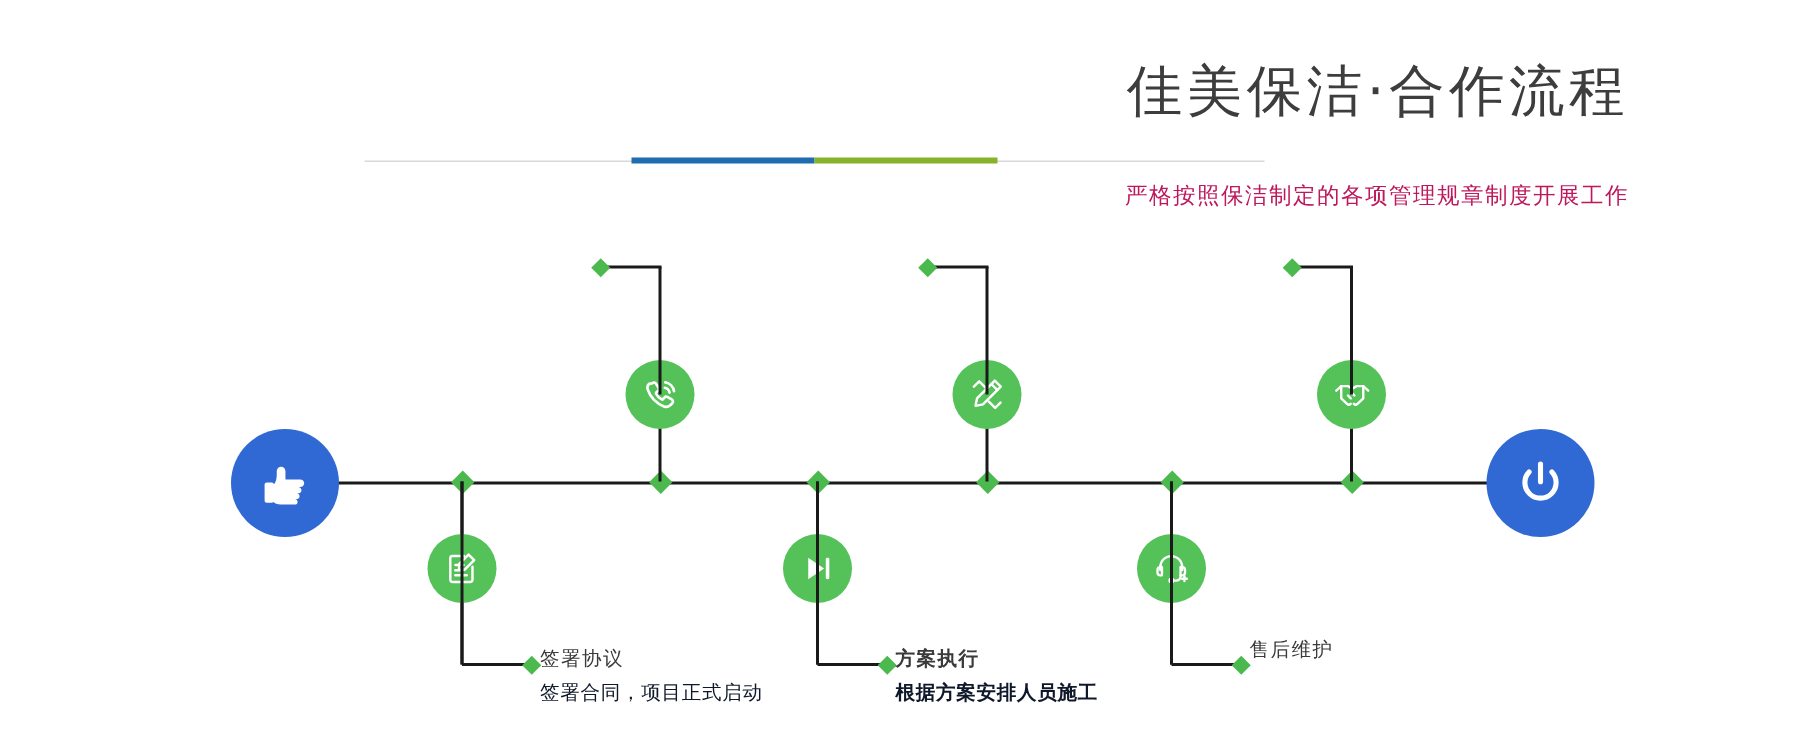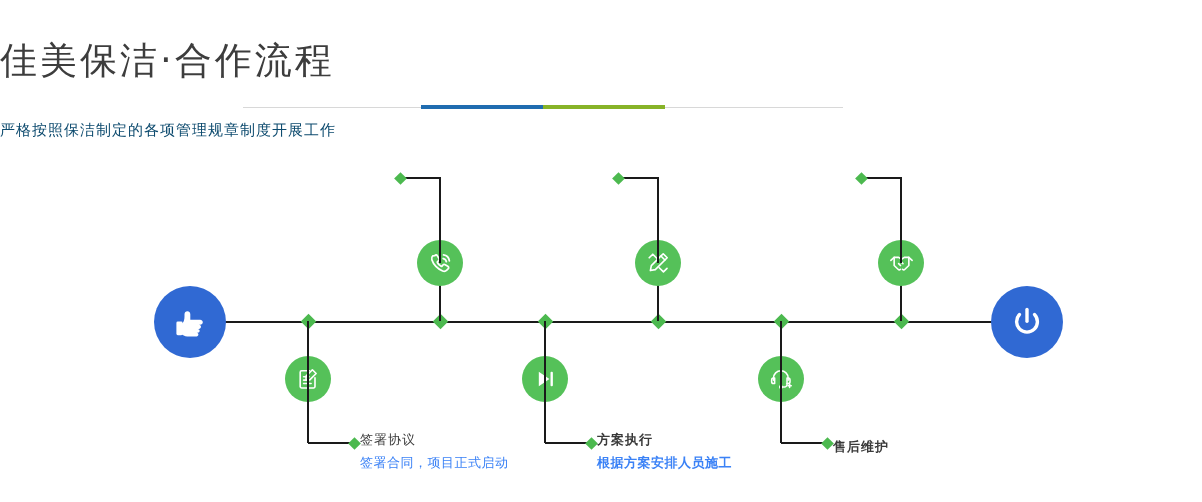--- a/index.html
+++ b/index.html
@@ -6,21 +6,21 @@
   body{
     width:1202px;height:502px;
     background:#ffffff;
     font-family:"DejaVu Sans","Liberation Sans",sans-serif;
     overflow:hidden;
     position:relative;
   }
   #stage{position:absolute;left:0;top:0;width:1202px;height:502px;}
 
   
-  .header{position:absolute;left:0;top:0;width:1086px;text-align:left;}
+  .header{position:absolute;left:0;top:0;width:1086px;text-align:right;}
   .page-title{
     font-size:37px;
     color:#3d3d3d;
     letter-spacing:3px;
     font-weight:500;
     line-height:1;
     padding-top:42px;
   }
   .divider{
     position:relative;
@@ -32,21 +32,21 @@
     position:absolute;left:0;top:1.5px;width:600px;height:1px;background:#d8d8d8;
   }
   .divider .seg-blue{
     position:absolute;left:178px;top:0;width:122px;height:4px;background:#1f6cb0;
   }
   .divider .seg-green{
     position:absolute;left:300px;top:0;width:122px;height:4px;background:#87b328;
   }
   .page-subtitle{
     font-size:15px;
-    color:#0c4a6e;
+    color:#be185d;
     letter-spacing:1px;
     margin-top:12px;
   }
 
   
   .timeline{position:absolute;left:0;top:0;width:1202px;height:502px;}
   .axis{
     position:absolute;
     left:190px;top:321px;
     width:838px;height:2px;
@@ -95,21 +95,21 @@
     white-space:nowrap;
   }
   .label .l-title{
     font-size:13px;
     color:#3a3a3a;
     letter-spacing:1px;
     line-height:20px;
   }
   .label .l-desc{
     font-size:13px;
-    color:#3b82f6;
+    color:#0f172a;
     letter-spacing:0.5px;
     line-height:20px;
     margin-top:3px;
   }
   .label.bottom{ text-align:left; }
 
   
   .leader{
     position:absolute;
     height:2px;
@@ -295,19 +295,19 @@
               <line x1="24.6" y1="24.4" x2="28.6" y2="24.4"></line>
               <line x1="26.6" y1="22.4" x2="26.6" y2="26.4"></line>
             </g>
           </svg>
         </span>
       </div>
       <div class="leader" style="left:-1px;top:0px;width:2px;height:122px;background:#1a1a1a;"></div>
       <div class="leader" style="left:0px;top:121px;width:46px;">
         <div class="leader-tip" style="left:42px;"></div>
       </div>
-      <div class="label bottom" style="left:52px;top:116px;font-weight:bold;">
+      <div class="label bottom" style="left:52px;top:103px;">
         <div class="l-title">售后维护</div>
       </div>
     </div>
 
   </div>
 </div>
 
 </body></html>

